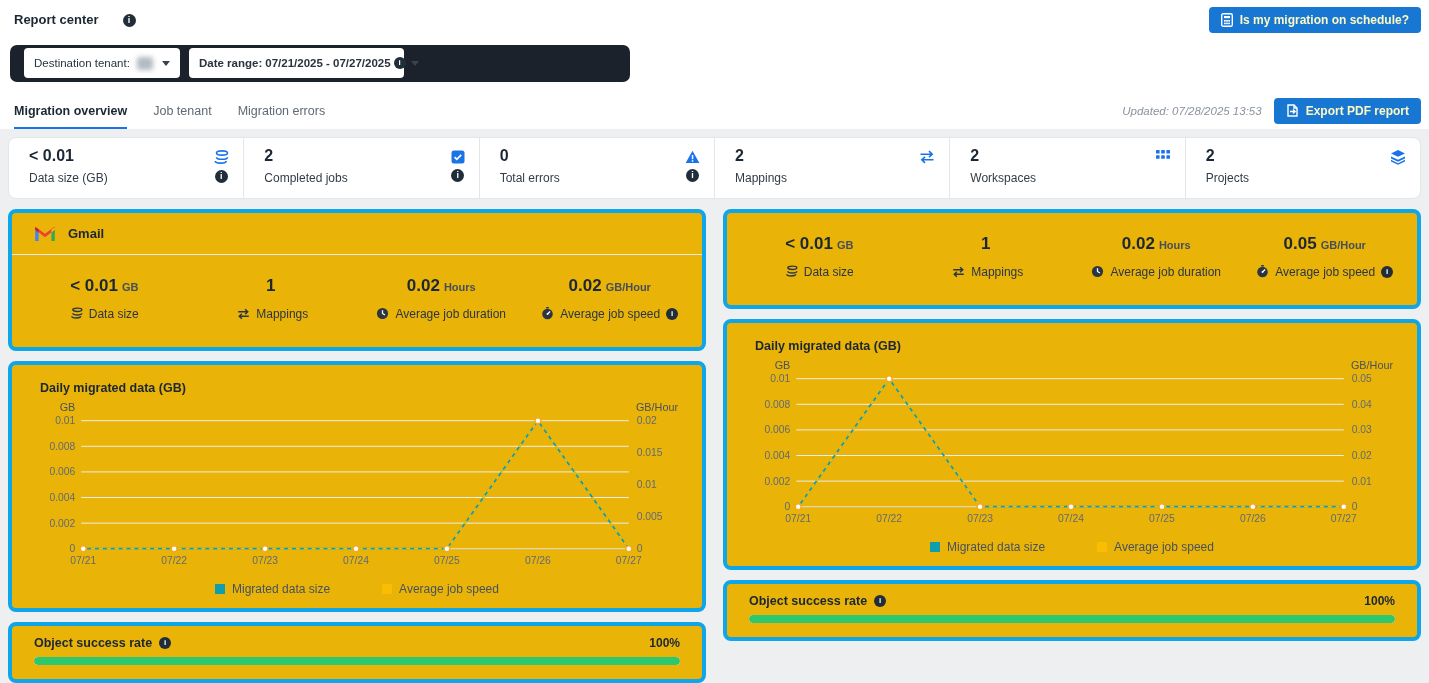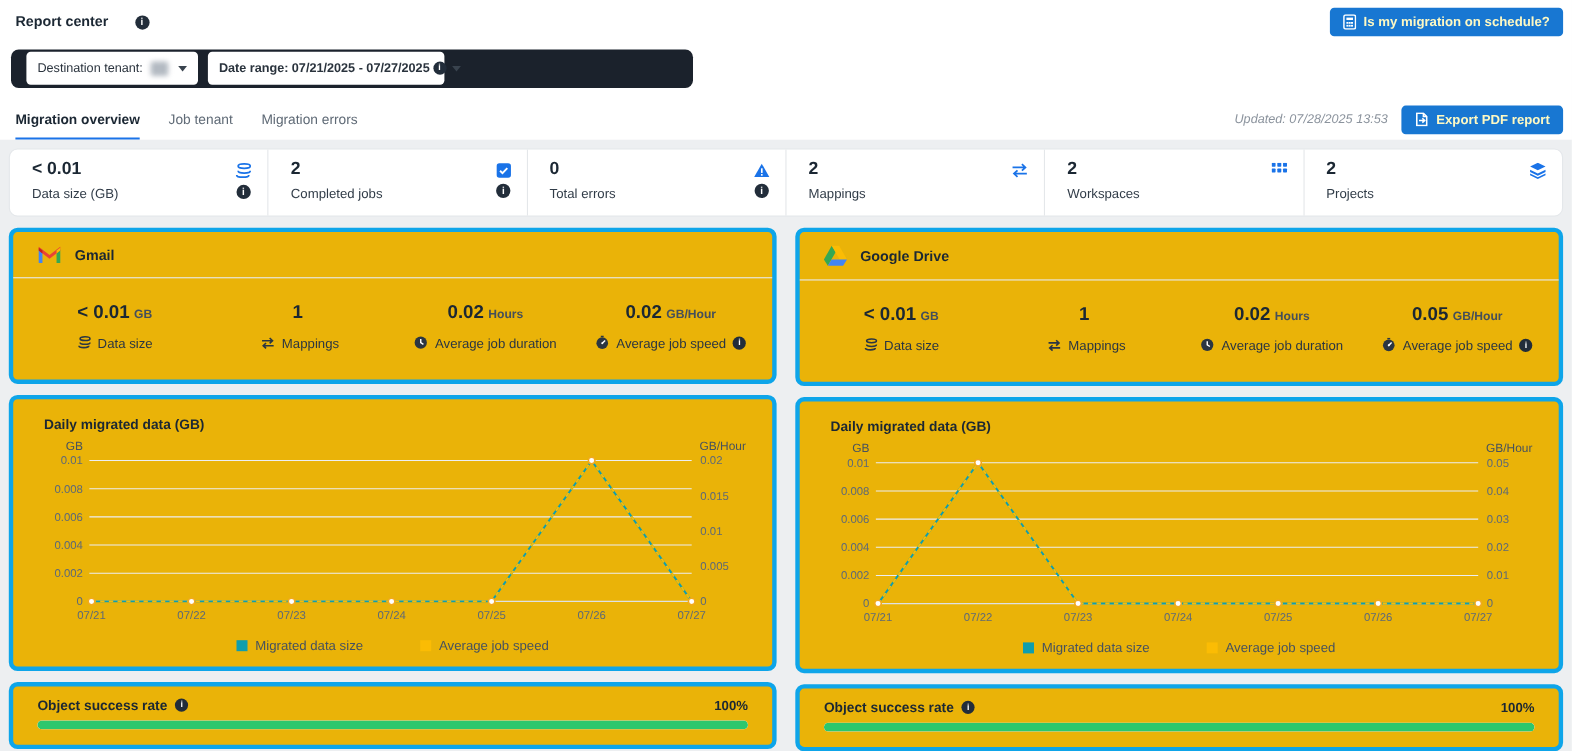--- a/index.html
+++ b/index.html
@@ -377,30 +377,20 @@
           <span class="succ-val">100%</span>
         </div>
         <div class="track">
           <div class="fill" style="width: 100%;"></div>
         </div>
       </div>
     </div>
 
     <div class="card-col">
       <div class="panel">
-        <div class="svc-head">
-          <span class="ic">
-            <svg width="21" height="19" viewBox="0 0 20 18">
-                <path fill="#34a853" d="M6.8 0.4L0 12.2l3.4 5.4 6.8-11.8z"></path>
-                <path fill="#fbbc04" d="M13.2 0.4H6.8l6.8 11.8h6.4z"></path>
-                <path fill="#4285f4" d="M3.4 17.6l3.2-5.4H20l-3.4 5.4z"></path>
-              </svg>
-          </span>
-          <span class="svc-name">Google Drive</span>
-        </div>
         <div class="svc-stats">
           <div class="cstat">
             <div><span class="cval">&lt; 0.01</span><span class="cunit">GB</span></div>
             <div class="clabel">
               <span class="ic">
                   <svg width="13" height="13" viewBox="0 0 16 15">
                     <g fill="none" stroke="#2b3642" stroke-width="1.8">
                       <ellipse cx="9" cy="3" rx="5.5" ry="2.1"></ellipse>
                       <path d="M3.5 7.2c0 1.15 2.45 2.1 5.5 2.1s5.5-.95 5.5-2.1"></path>
                       <path d="M2.2 11c0 1.15 2.45 2.1 5.5 2.1s5.5-.95 5.5-2.1"></path>

